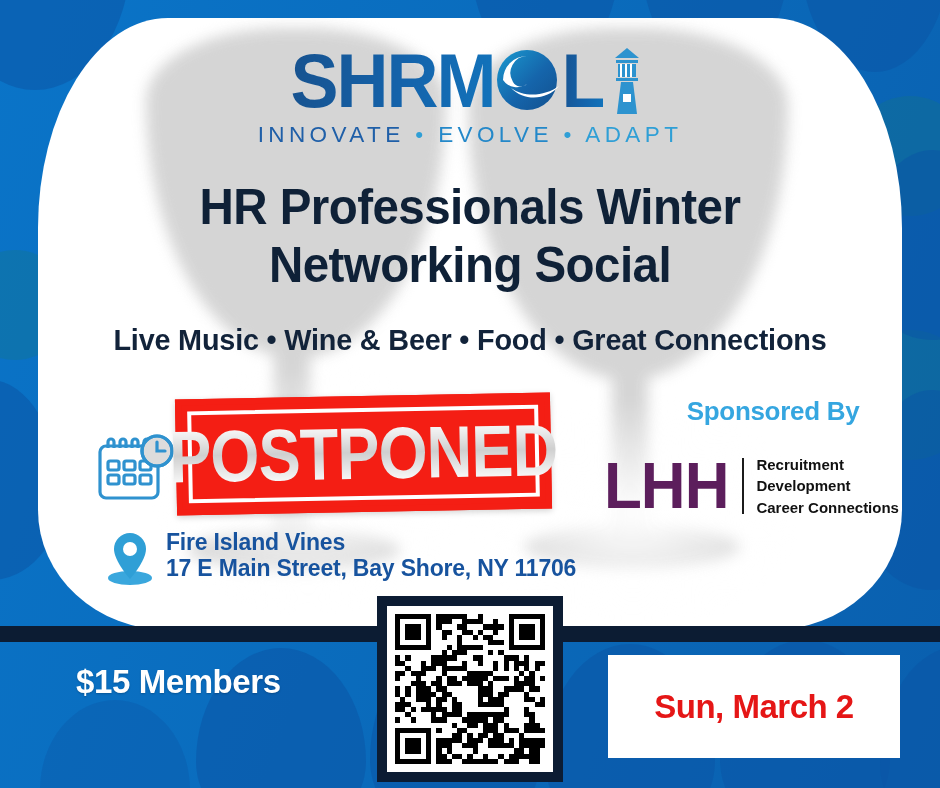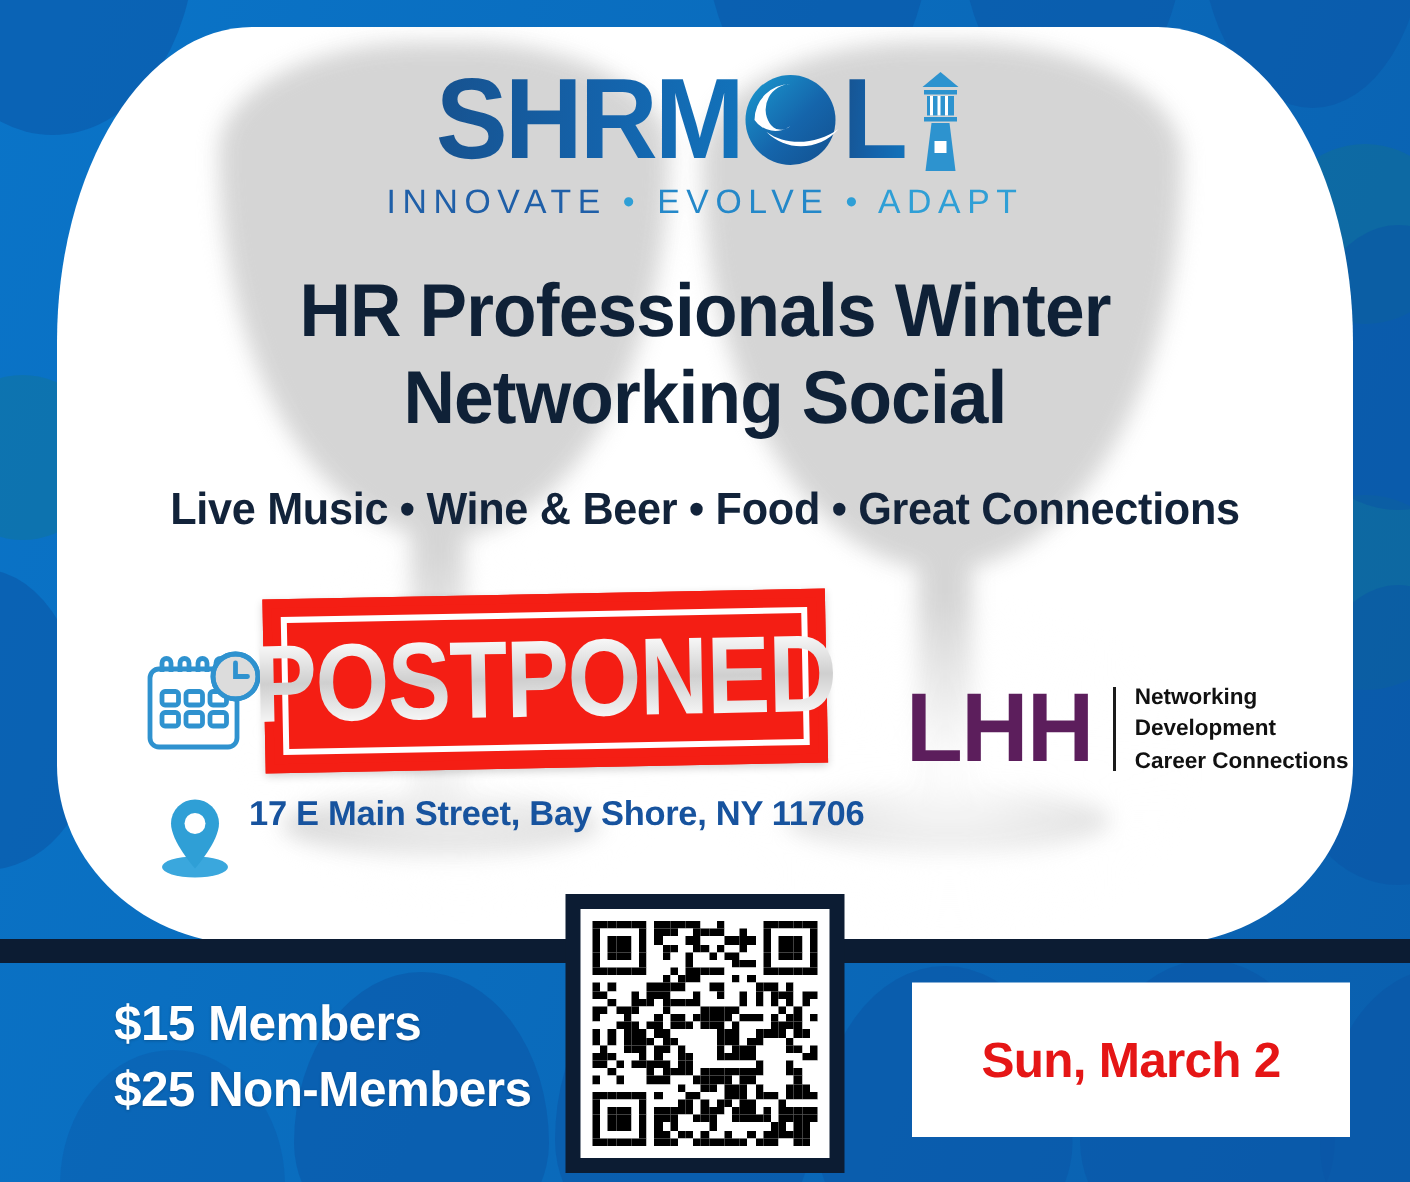--- a/index.html
+++ b/index.html
@@ -239,49 +239,50 @@
           </g>
         </svg>
       </div>
 
       <div class="stamp">
         <div class="stamp-in">
           <span class="stamp-txt">POSTPONED</span>
         </div>
       </div>
 
+      <div class="sponsor-by">Sponsored By</div>
       <div class="lhh">
         <span class="lhh-mark">LHH</span>
         <span class="lhh-bar"></span>
         <span class="lhh-lines">
-          <div>Networking</div>
+          <div>Recruitment</div>
           <div>Development</div>
           <div>Career Connections</div>
         </span>
       </div>
 
       <div class="pin">
         <svg width="52" height="58" viewBox="0 0 52 58">
           <ellipse cx="26" cy="48" rx="22" ry="7" fill="#3aa7dd"></ellipse>
           <path d="M26 3 a16 16 0 0 1 16 16 c0 12 -16 30 -16 30 S10 31 10 19 A16 16 0 0 1 26 3z" fill="#2f9fd6"></path>
           <circle cx="26" cy="19" r="7" fill="#ffffff"></circle>
         </svg>
       </div>
       <div class="venue">
+        <div class="l1">Fire Island Vines</div>
         <div class="l2">17 E Main Street, Bay Shore, NY 11706</div>
       </div>
 
     </div>
   </div>
 
   <div class="divider"></div>
 
   <div class="prices">
     <div>$15 Members</div>
-    <div>$25 Non-Members</div>
   </div>
 
   <div class="qr-frame">
     <div class="qr-white">
       <div class="qr-grid" id="qrGrid" style="grid-template-columns: repeat(29, 1fr); grid-template-rows: repeat(29, 1fr);">
           <i style="background: rgb(0, 0, 0);"></i>
           <i style="background: rgb(0, 0, 0);"></i>
           <i style="background: rgb(0, 0, 0);"></i>
           <i style="background: rgb(0, 0, 0);"></i>
           <i style="background: rgb(0, 0, 0);"></i>

